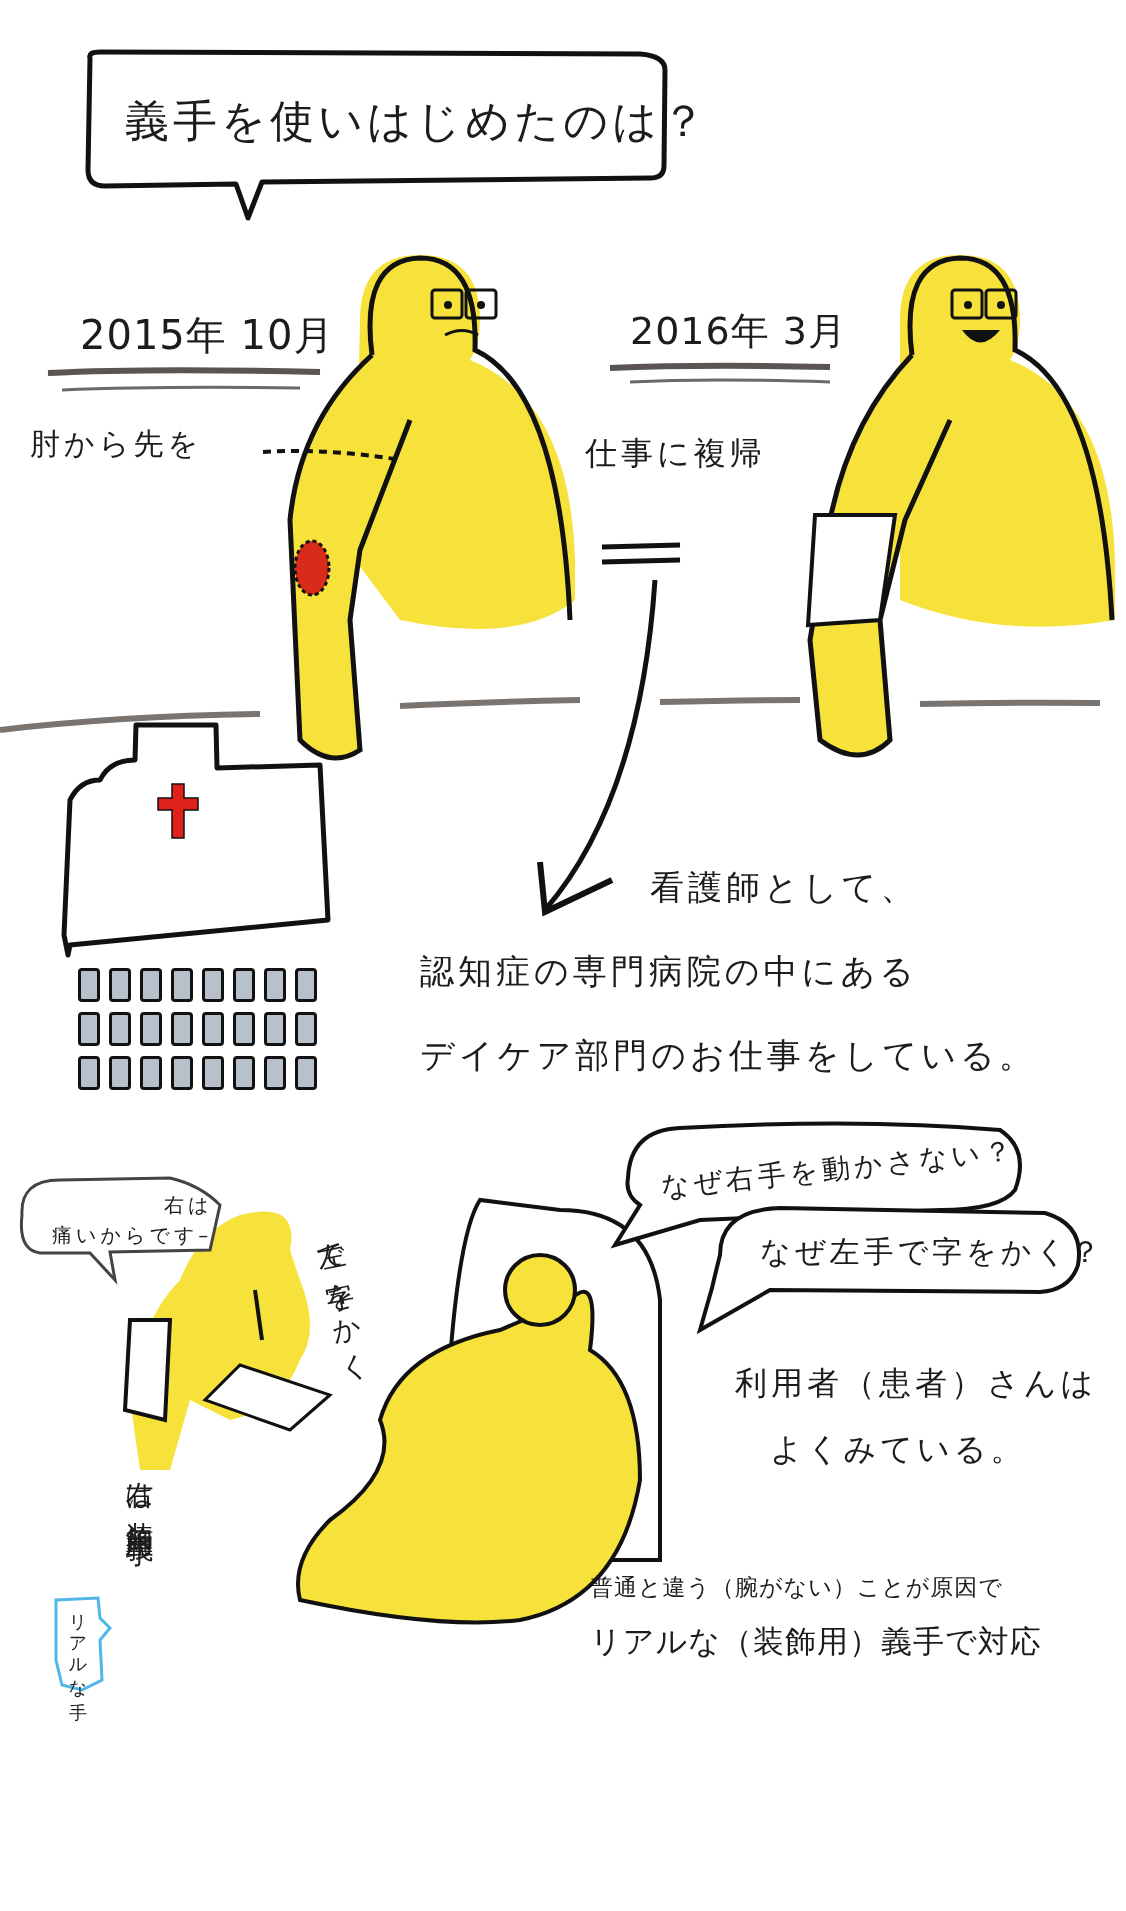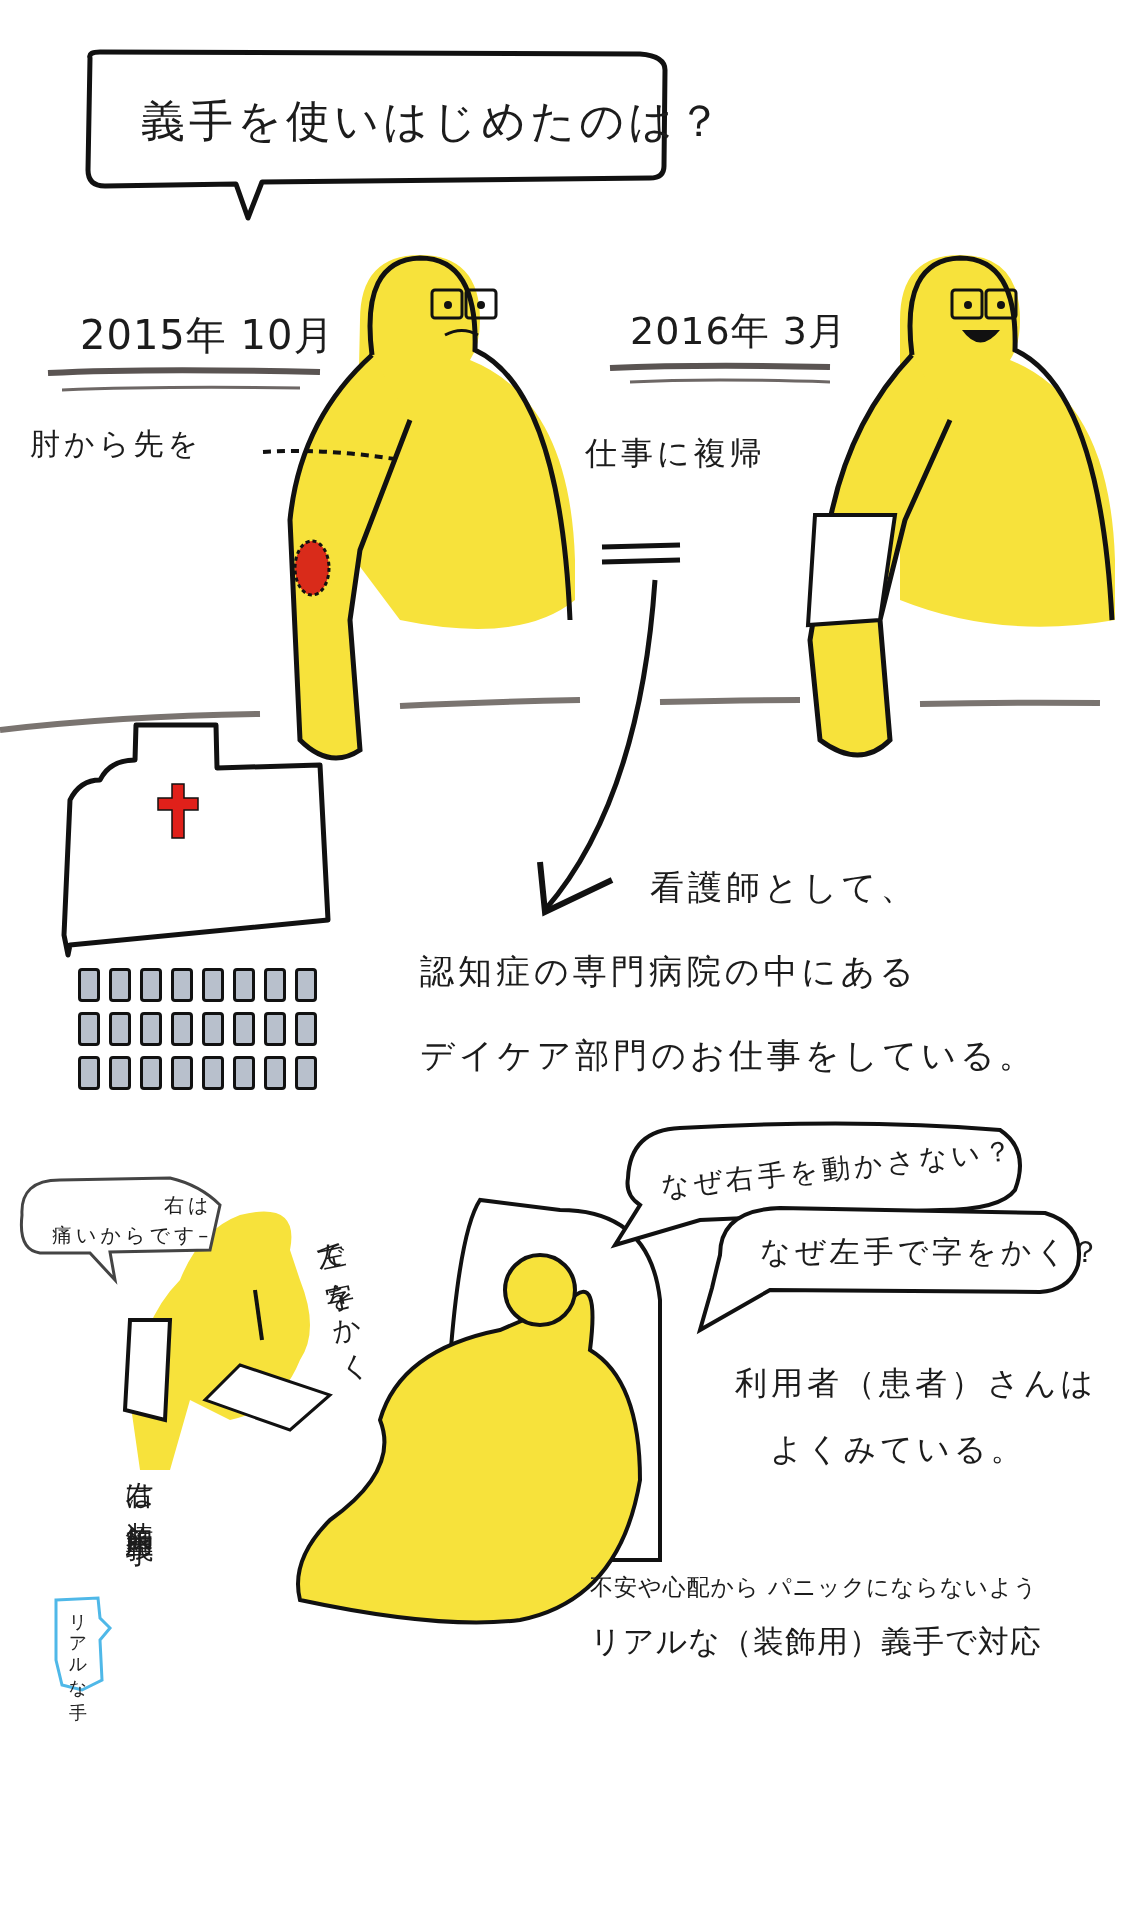--- a/index.html
+++ b/index.html
@@ -127,21 +127,21 @@
       <div style="height:28px; background:#b8c0cc; border:3px solid #111; border-radius:4px"></div>
       <div style="height:28px; background:#b8c0cc; border:3px solid #111; border-radius:4px"></div>
       <div style="height:28px; background:#b8c0cc; border:3px solid #111; border-radius:4px"></div>
       <div style="height:28px; background:#b8c0cc; border:3px solid #111; border-radius:4px"></div>
       <div style="height:28px; background:#b8c0cc; border:3px solid #111; border-radius:4px"></div>
       <div style="height:28px; background:#b8c0cc; border:3px solid #111; border-radius:4px"></div>
       <div style="height:28px; background:#b8c0cc; border:3px solid #111; border-radius:4px"></div>
   </div>
 </div>
 
-<div class="abs hand" style="left:125px; top:92px; font-size:44px;margin-left:16px;">義手を使いはじめたのは？</div>
+<div class="abs hand" style="left:125px; top:92px; font-size:44px;">義手を使いはじめたのは？</div>
 
 <div class="abs hand" style="left:80px; top:308px; font-size:40px; letter-spacing:1px;">2015年 10月</div>
 <div class="abs hand" style="left:630px; top:306px; font-size:38px; letter-spacing:1px;">2016年 3月</div>
 
 <div class="abs" style="left:30px; top:415px; line-height:58px;">
   <div class="hand" style="font-size:30px;">肘から先を</div>
 </div>
 
 <div class="abs" style="left:585px; top:418px; line-height:70px;">
   <div class="hand" style="font-size:32px;">仕事に複帰</div>
@@ -166,15 +166,15 @@
 
 <div class="abs hand" style="left:660px; top:1150px; font-size:28px; transform:rotate(-6deg);">なぜ右手を動かさない？</div>
 <div class="abs hand" style="left:760px; top:1232px; font-size:30px;">なぜ左手で字をかく？</div>
 
 <div class="abs" style="left:705px; top:1350px; line-height:66px;">
   <div class="hand" style="font-size:32px;margin-left:30px;">利用者（患者）さんは</div>
   <div class="hand" style="font-size:32px; margin-left:65px;">よくみている。</div>
 </div>
 
 <div class="abs" style="left:590px; top:1560px; line-height:54px;">
-  <div class="hand" style="font-size:23px; letter-spacing:1px;">不安や心配から パニックにならないよう</div>
+  <div class="hand" style="font-size:23px; letter-spacing:1px;">普通と違う（腕がない）ことが原因で</div>
   <div class="hand" style="font-size:31px; letter-spacing:1px;">リアルな（装飾用）義手で対応</div>
 </div>
 
 </body></html>

